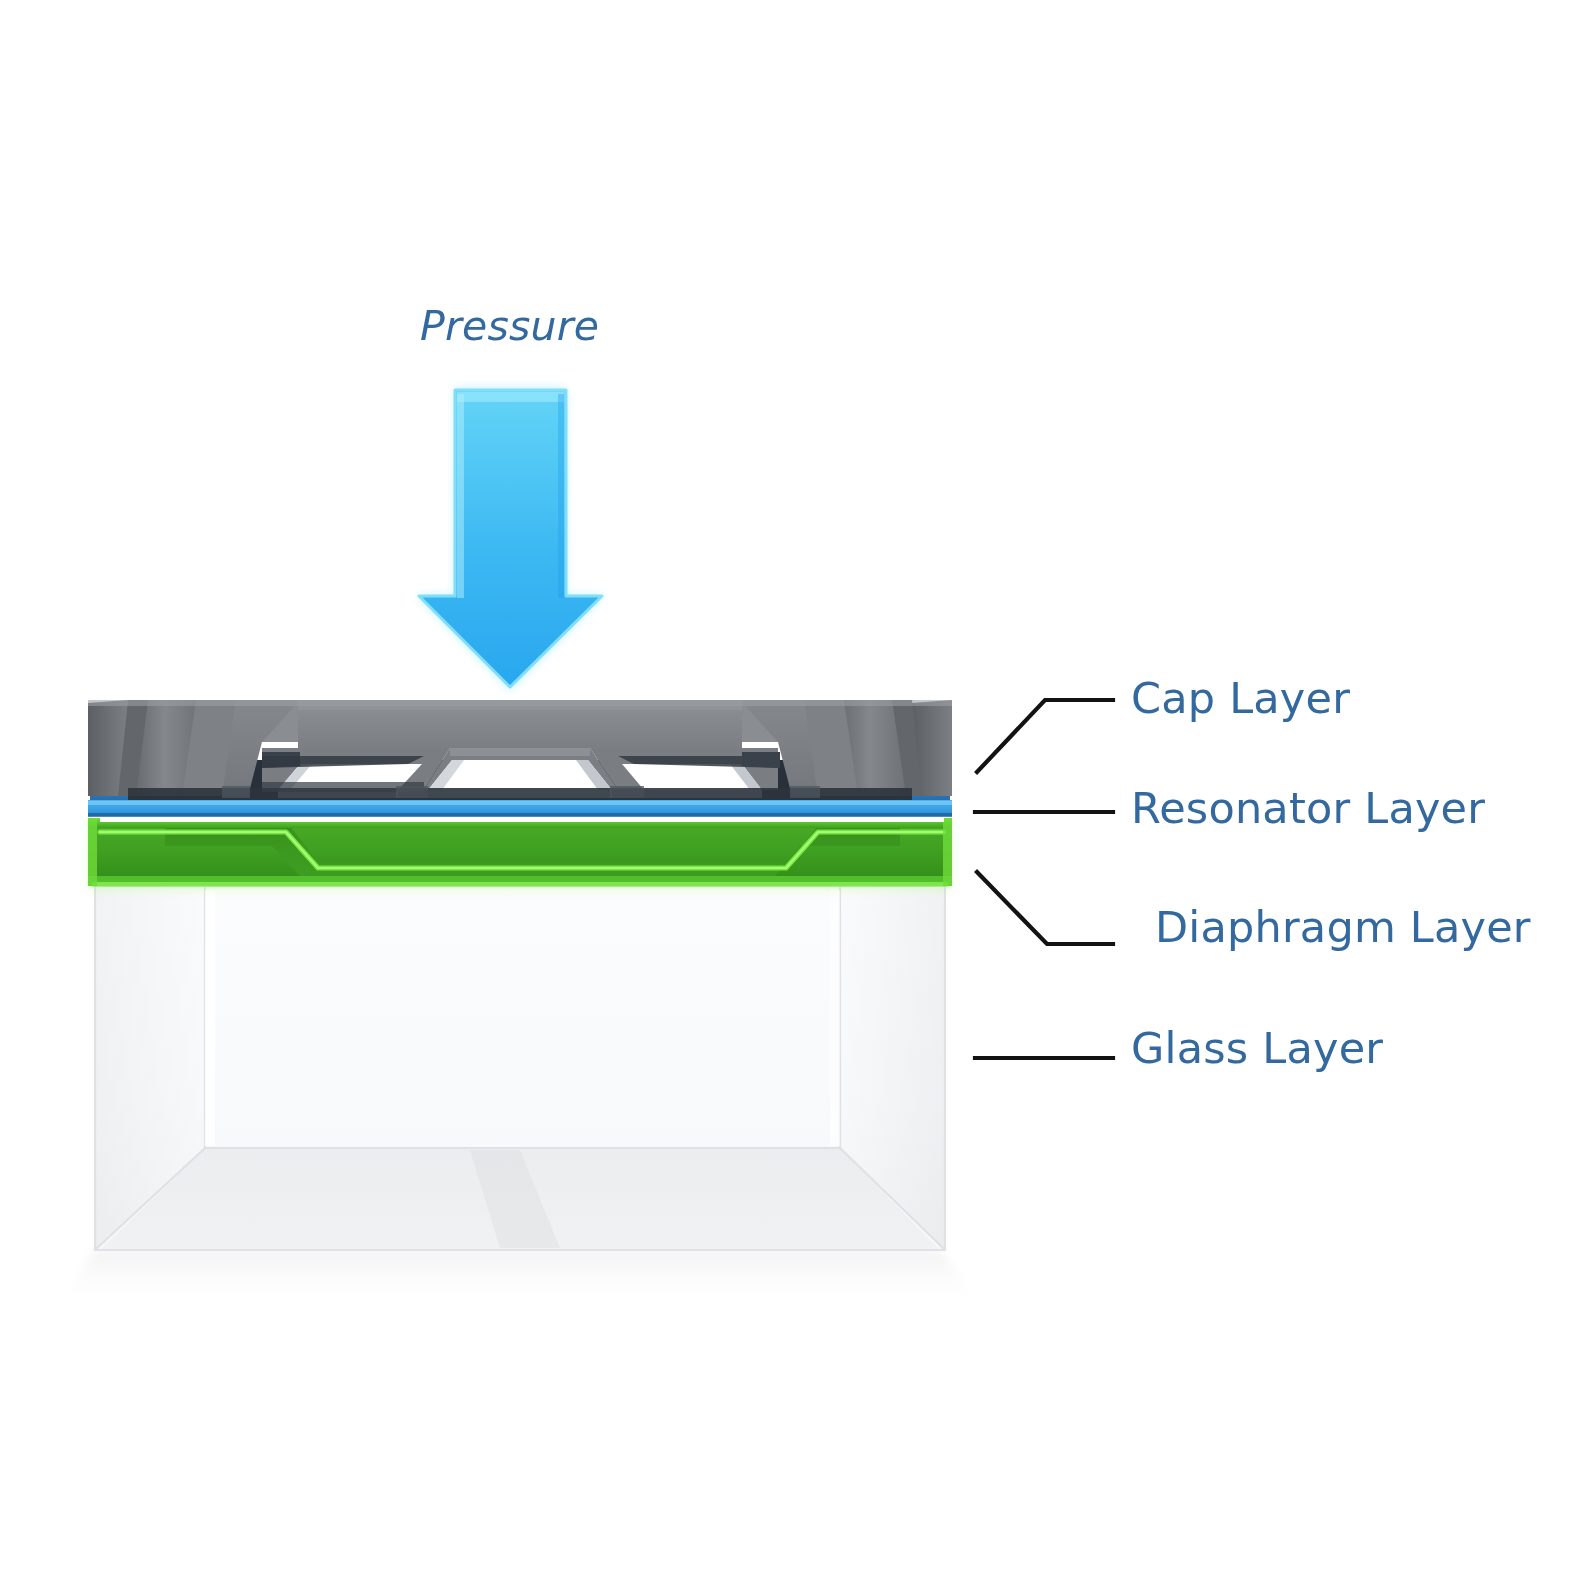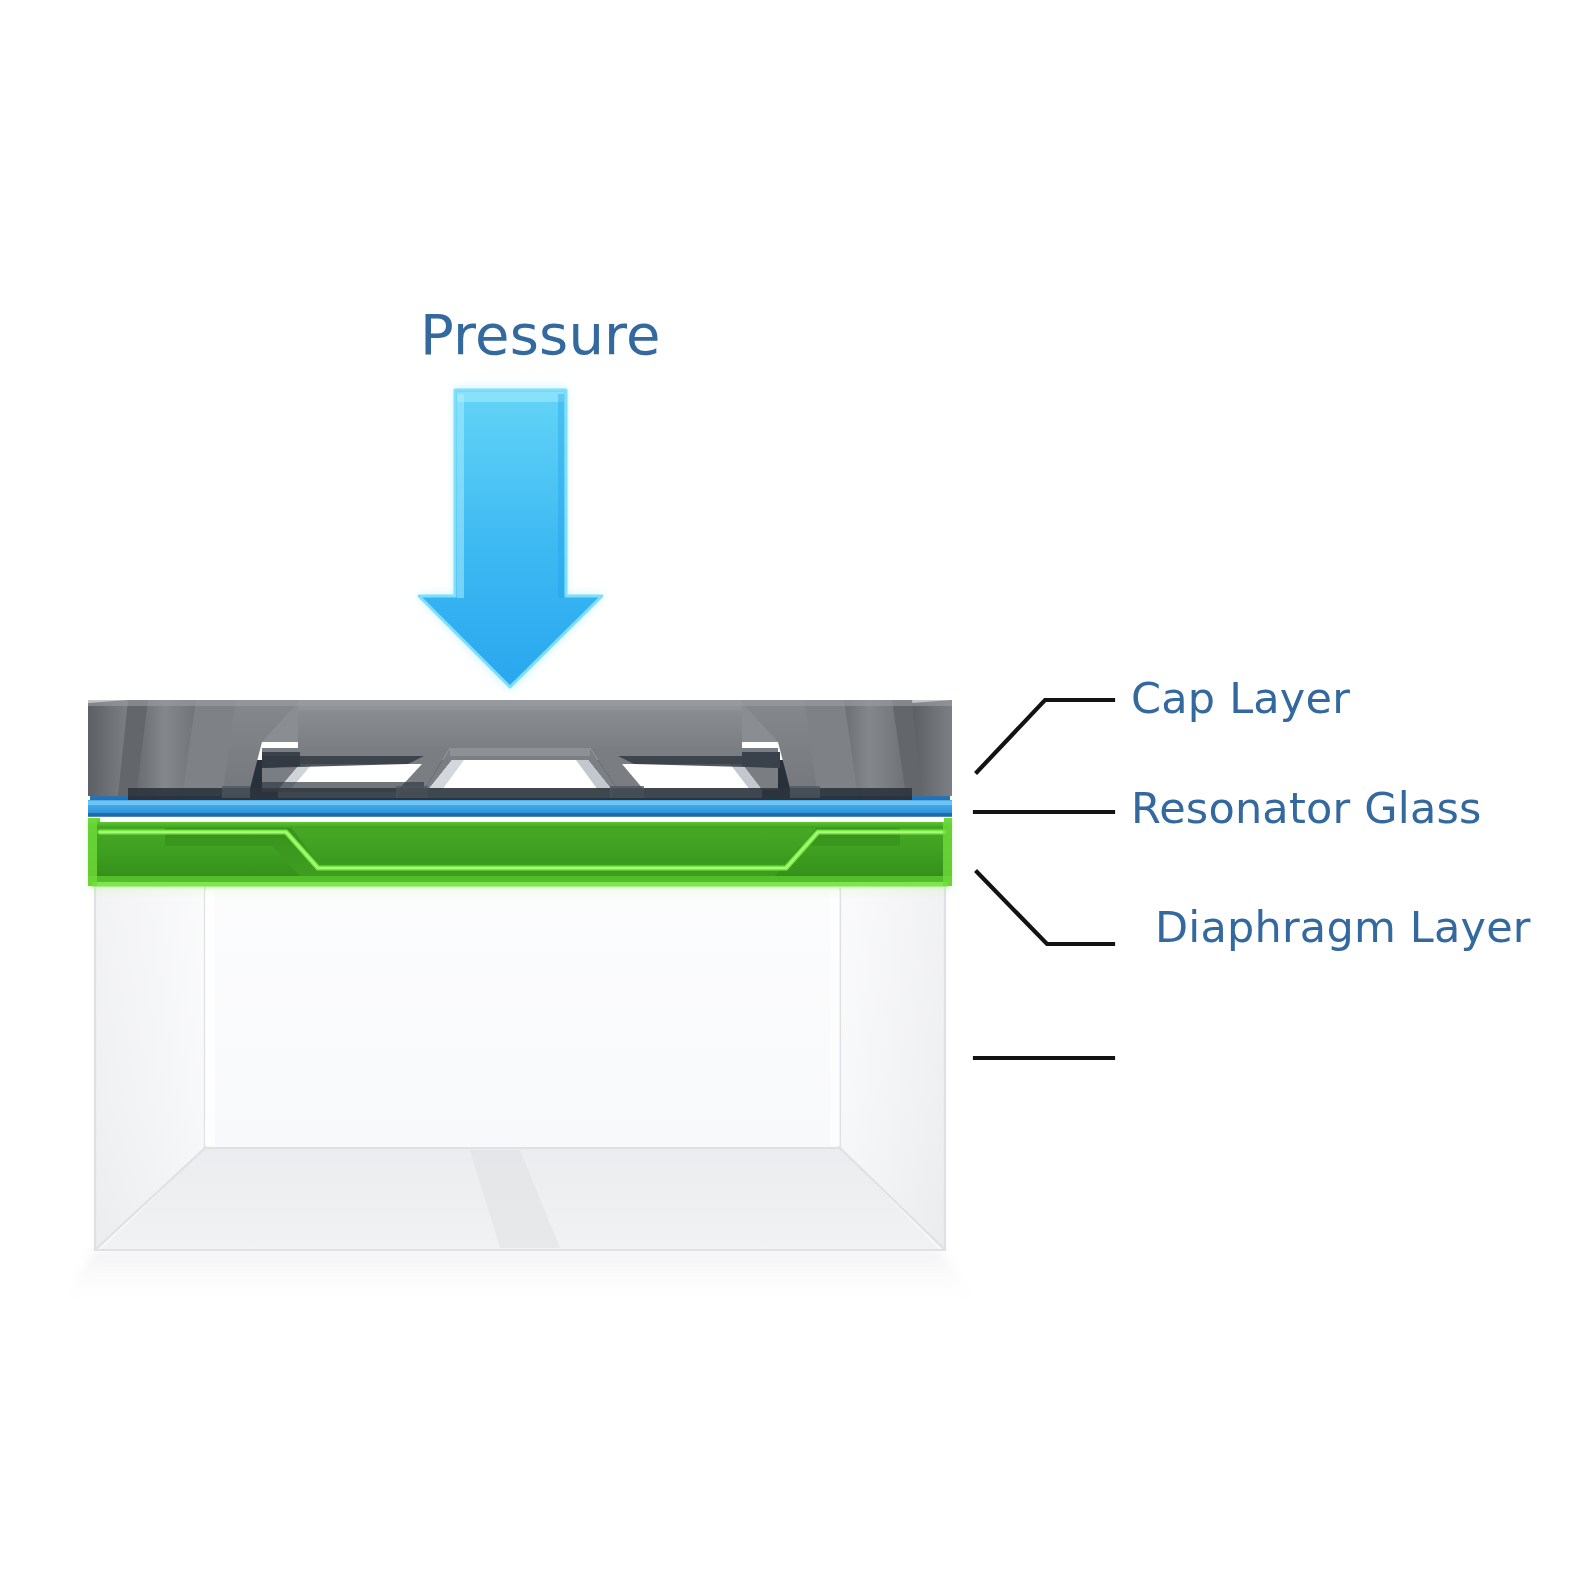--- a/index.html
+++ b/index.html
@@ -33,23 +33,24 @@
   
   .label {
     position: absolute;
     color: #33699f;
     font-family: "DejaVu Sans", "Liberation Sans", sans-serif;
     font-weight: 400;
     white-space: nowrap;
     letter-spacing: 0.2px;
   }
   .pressure-label {
-    font-size: 56px;
+    font-size: 41px;
     left: 420px;
     top: 302px;
+    font-style: italic;
   }
   .layer-label {
     font-size: 43px;
   }
   #label-cap      { left: 1131px; top: 673px; }
   #label-resonator{ left: 1131px; top: 783px; }
   #label-diaphragm{ left: 1155px; top: 902px; }
   #label-glass    { left: 1131px; top: 1023px; }
 </style>
 </head>
@@ -304,18 +305,19 @@
       <path d="M977,872 L1047,944 L1113,944"></path>
 
       <path d="M975,1058 L1113,1058"></path>
     </g>
   </svg>
 
   <div class="label pressure-label">Pressure</div>
 
   <div class="label layer-label" id="label-cap">Cap Layer</div>
 
-  <div class="label layer-label" id="label-resonator">Resonator Glass</div>
+  <div class="label layer-label" id="label-resonator">Resonator Layer</div>
 
   <div class="label layer-label" id="label-diaphragm">Diaphragm Layer</div>
 
+  <div class="label layer-label" id="label-glass">Glass Layer</div>
 
 </div>
 
 </body></html>

